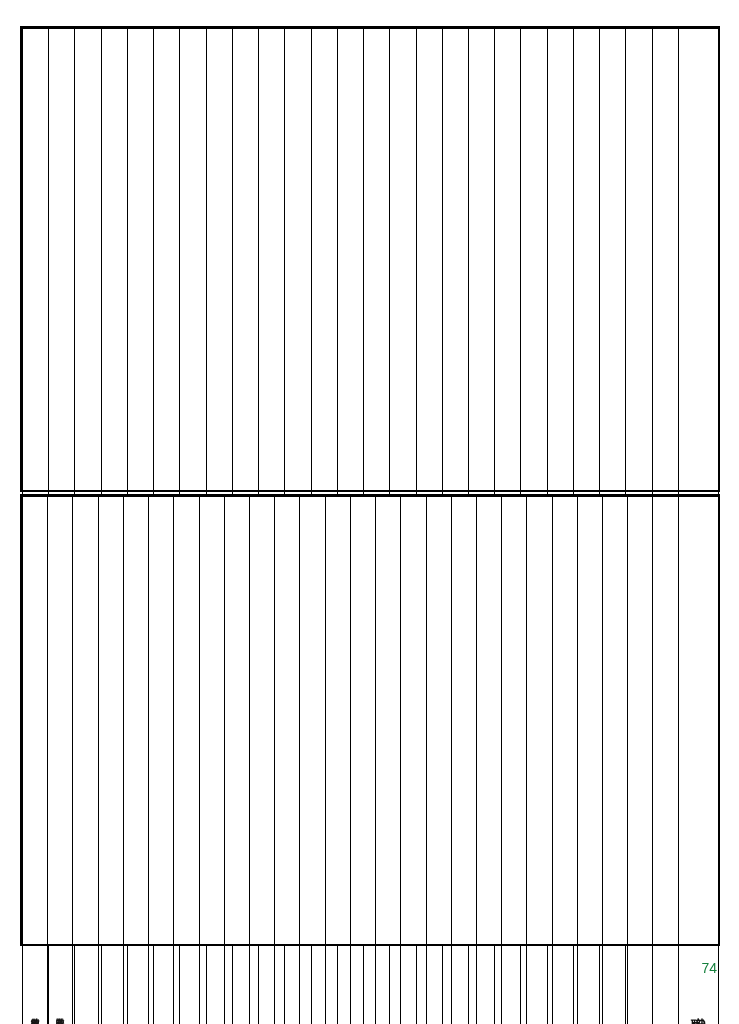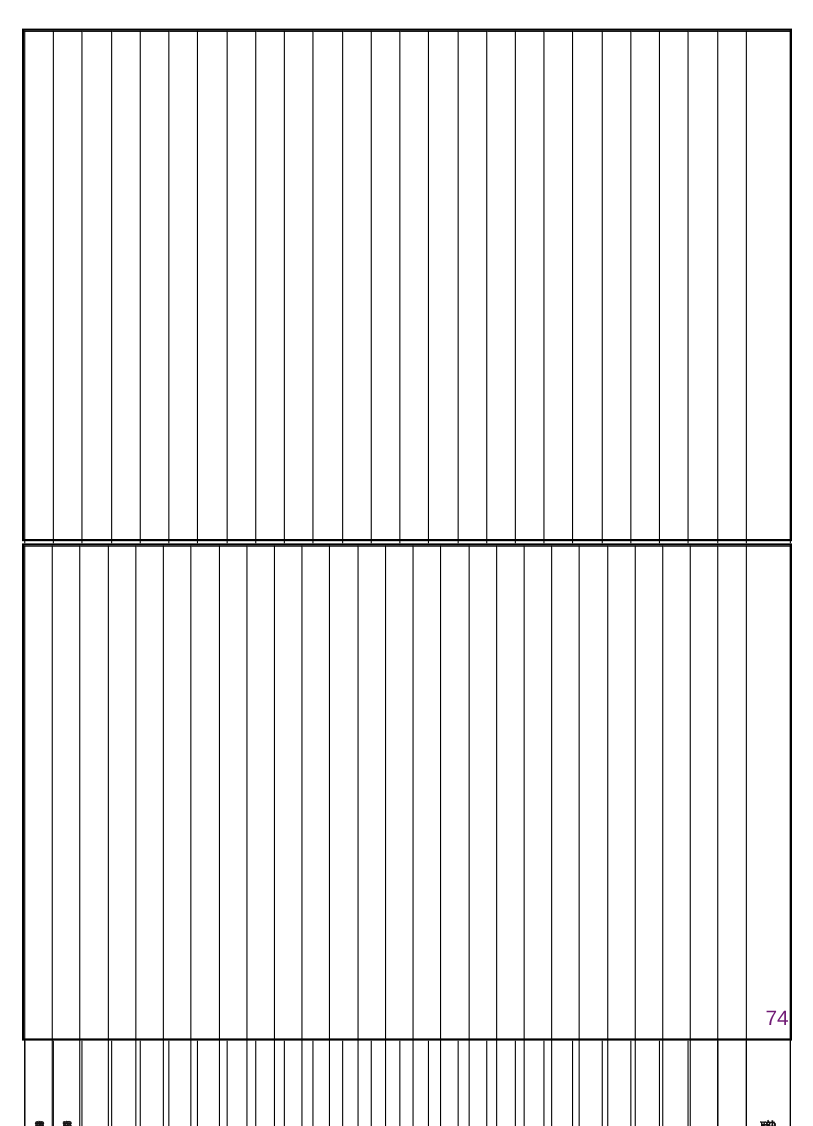--- a/index.html
+++ b/index.html
@@ -79,24 +79,24 @@
   td.hdr .vcell {
     font-size: 15px;
     font-weight: bold;
     letter-spacing: 4px;
     align-items: center;
     padding-top: 0;
   }
   .pagenum {
     position: absolute;
     right: 22px;
-    top: 916px;
-    font-size: 19px;
+    top: 960px;
+    font-size: 14px;
     font-family: "Liberation Sans", sans-serif;
-    color: #701a75;
+    color: #15803d;
   }
 </style>
 </head>
 <body>
 
 <div class="page">
 
   <div class="table-block" id="table-top">
     <table class="grid">
       <colgroup id="cg-top">

